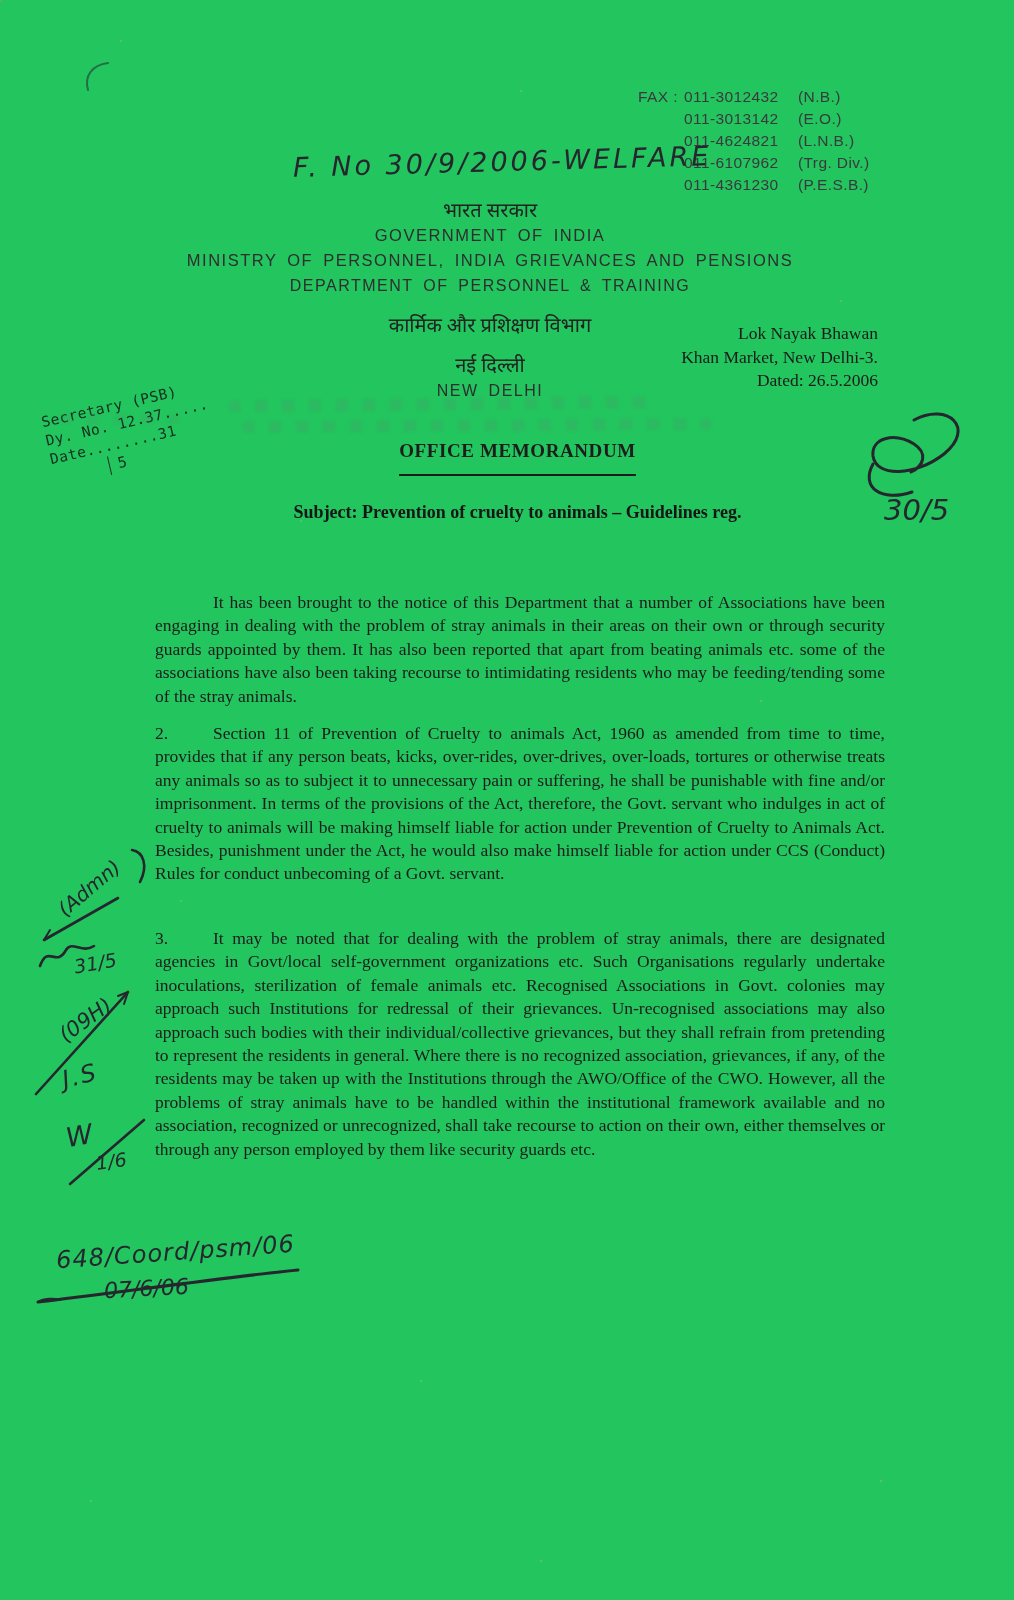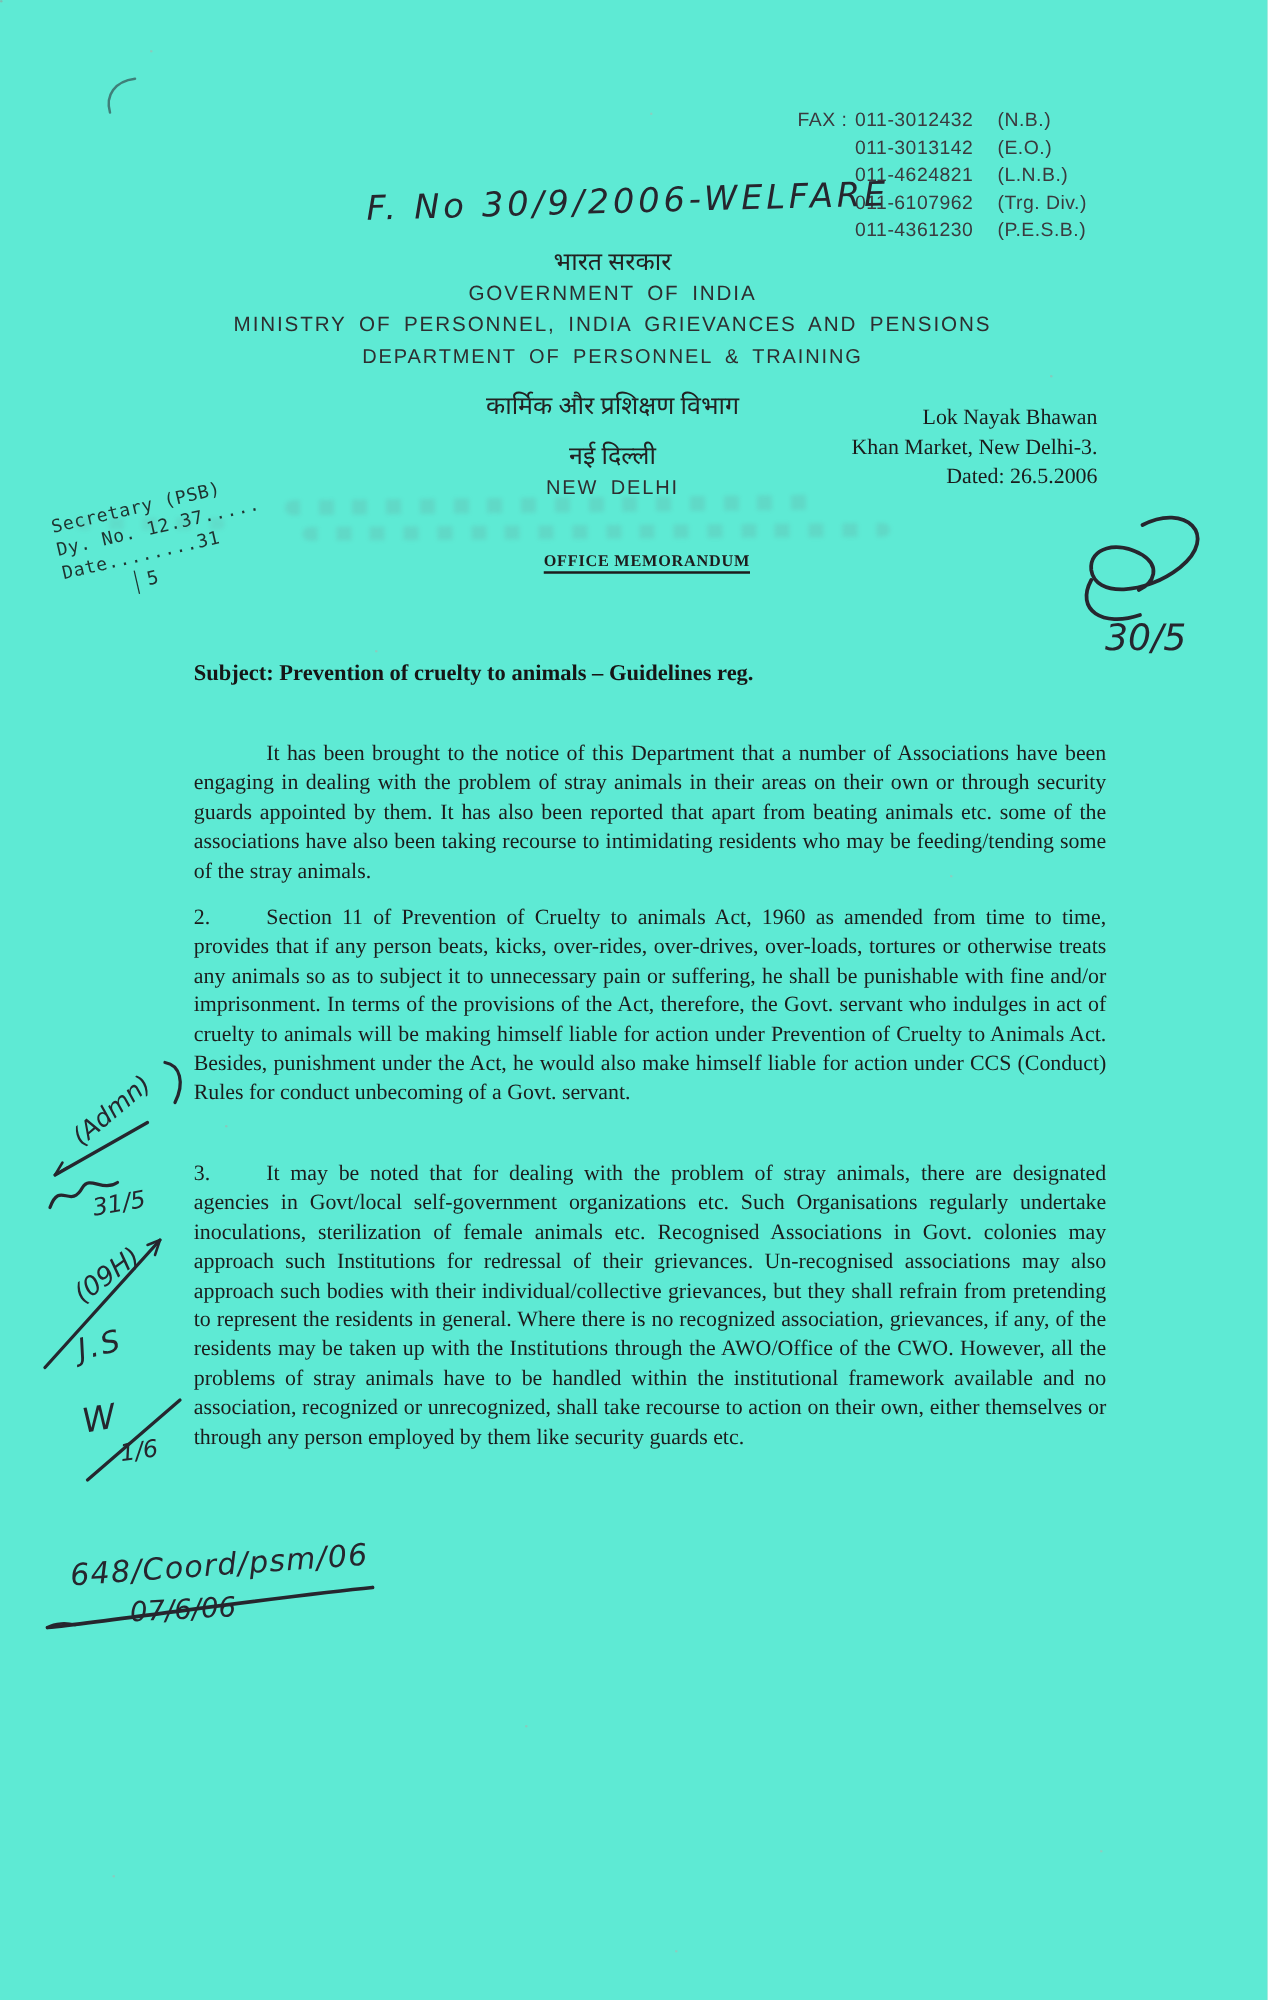--- a/index.html
+++ b/index.html
@@ -1,20 +1,20 @@
 <!DOCTYPE html>
 <html lang="en"><head>
 <meta charset="utf-8">
 <style>
   html,body{margin:0;padding:0;background:#e8e8e6;}
   .page{
     position:relative;
     width:1014px;height:1600px;
     margin:0 auto;
-    background:#5eead4;
+    background:#22c55e;
     overflow:hidden;
     font-family:"Liberation Serif", serif;
     color:#1d1d1d;
   }
   
   .specks{position:absolute;width:2px;height:2px;background:#9a9a96;border-radius:50%;opacity:.5;
     box-shadow: 120px 40px 0 #b0b0aa, 520px 90px 0 #b5b5b0, 840px 300px 0 #ababa6,
                 300px 520px 0 #b2b2ac, 760px 700px 0 #b5b5af, 180px 900px 0 #aeaea8,
                 640px 1100px 0 #b3b3ad, 420px 1380px 0 #b0b0aa, 880px 1480px 0 #b6b6b0,
                 90px 1500px 0 #b1b1ab, 540px 1560px 0 #b4b4ae;}
@@ -49,29 +49,29 @@
 
   
   .smudge{position:absolute;border-radius:8px;filter:blur(1.6px);opacity:.5;
     background:repeating-linear-gradient(90deg, rgba(110,110,118,.28) 0 12px, rgba(0,0,0,0) 12px 27px);}
   .smudge1{left:228px;top:398px;width:430px;height:12px;transform:rotate(-.6deg);}
   .smudge2{left:242px;top:420px;width:470px;height:11px;transform:rotate(-.4deg);}
   .smudge3{left:60px;top:414px;width:120px;height:10px;opacity:.35;}
 
   
   .om-title{position:absolute;left:155px;top:440px;width:725px;text-align:center;}
-  .om-title span{font-weight:bold;font-size:13px;letter-spacing:.6px;border-bottom:2.5px solid #1d1d1d;padding-bottom:1px;}
+  .om-title span{font-weight:bold;font-size:19px;letter-spacing:.6px;border-bottom:2.5px solid #1d1d1d;padding-bottom:13px;}
 
   
   .sig{position:absolute;left:826px;top:404px;}
   .sig svg{overflow:visible;}
   .sig text{font-family:"DejaVu Sans", sans-serif;font-style:italic;font-size:29px;fill:#26262e;}
 
   
-  .subject{position:absolute;left:155px;top:528px;width:725px;text-align:left;font-weight:bold;font-size:18px;color:#161616;}
+  .subject{position:absolute;left:155px;top:502px;width:725px;text-align:center;font-weight:bold;font-size:18px;color:#161616;}
 
   
   .para{position:absolute;left:155px;width:730px;font-size:17.5px;line-height:23.4px;text-align:justify;color:#1c1c1c;}
   .p1{top:591px;text-indent:58px;}
   .p2{top:722px;}
   .p3{top:927px;}
   .pnum{display:inline-block;width:58px;text-indent:0;}
 
   
   .note{position:absolute;white-space:nowrap;}

